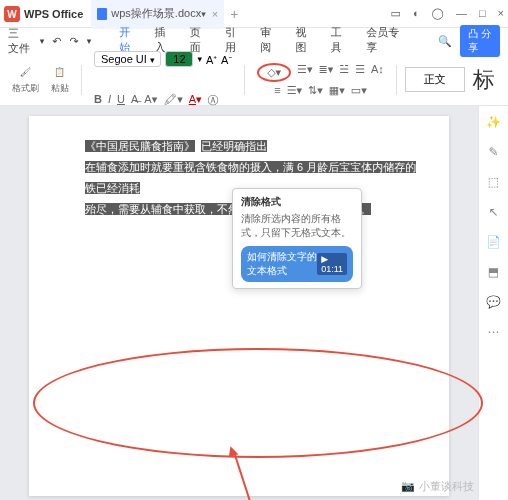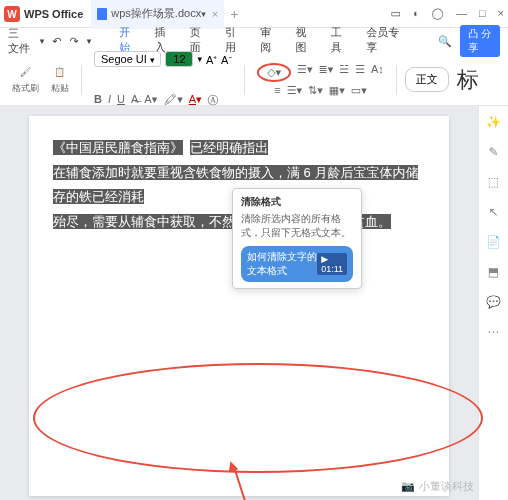--- a/index.html
+++ b/index.html
@@ -27,27 +27,27 @@
 .tb-group{display:flex;flex-direction:column;align-items:center;justify-content:center;height:100%;padding:0 4px;}
 .tb-btn{display:flex;flex-direction:column;align-items:center;font-size:9px;color:#666;cursor:pointer;gap:2px;}
 .tb-icon{width:16px;height:16px;display:flex;align-items:center;justify-content:center;}
 .tb-sep{width:1px;height:30px;background:#e0e0e0;margin:0 4px;}
 .font-sel{display:flex;align-items:center;gap:4px;font-size:11px;}
 .font-name{border:1px solid #ccc;padding:1px 6px;border-radius:3px;background:#fff;}
 .font-size{border:1px solid #ccc;padding:1px 4px;border-radius:3px;background:#15803d;width:28px;text-align:center;}
 .small-icons{display:flex;gap:6px;font-size:11px;color:#666;margin-top:2px;}
 .small-icons span{cursor:pointer;}
 .highlight-circle{border:2px solid #e74c3c;border-radius:50%;padding:1px 8px;}
-.zw-btn{border:1px solid #ccc;padding:4px 10px;border-radius:9px;font-size:11px;cursor:pointer;background:#fff;}
+.zw-btn{border:1px solid #ccc;padding:4px 18px;border-radius:0;font-size:11px;cursor:pointer;background:#fff;}
 .big-label{font-size:22px;color:#333;margin-left:4px;}
 
 .workspace{display:flex;height:394px;}
 .doc-area{flex:1;background:#e8eaed;padding:10px 0 0 0;display:flex;justify-content:center;position:relative;}
 .page{width:420px;height:380px;background:#fff;box-shadow:0 1px 4px rgba(0,0,0,0.15);position:relative;padding:20px 24px;}
-.doc-text{font-size:13px;line-height:1.9;color:#222;}
+.doc-text{font-size:11px;line-height:1.9;color:#222;margin-left:32px;}
 .doc-text .sel{background:#5a5a5a;color:#fff;}
 
 .annotation{position:absolute;pointer-events:none;}
 .ellipse{position:absolute;border:2px solid #e74c3c;border-radius:50%;width:450px;height:110px;left:-20px;top:128px;}
 .arrow-line{position:absolute;width:2px;height:140px;background:#e74c3c;left:180px;top:232px;transform:rotate(-18deg);transform-origin:top;}
 .arrow-head{position:absolute;left:174px;top:226px;width:0;height:0;border-left:5px solid transparent;border-right:5px solid transparent;border-bottom:10px solid #e74c3c;transform:rotate(-18deg);}
 
 .tooltip{position:absolute;left:232px;top:82px;width:130px;background:#fff;border:1px solid #ccc;border-radius:4px;box-shadow:0 2px 8px rgba(0,0,0,0.15);padding:6px 8px;font-size:10px;z-index:20;}
 .tooltip .tt-title{font-weight:700;margin-bottom:3px;color:#333;}
 .tooltip .tt-body{color:#666;line-height:1.4;margin-bottom:6px;}

